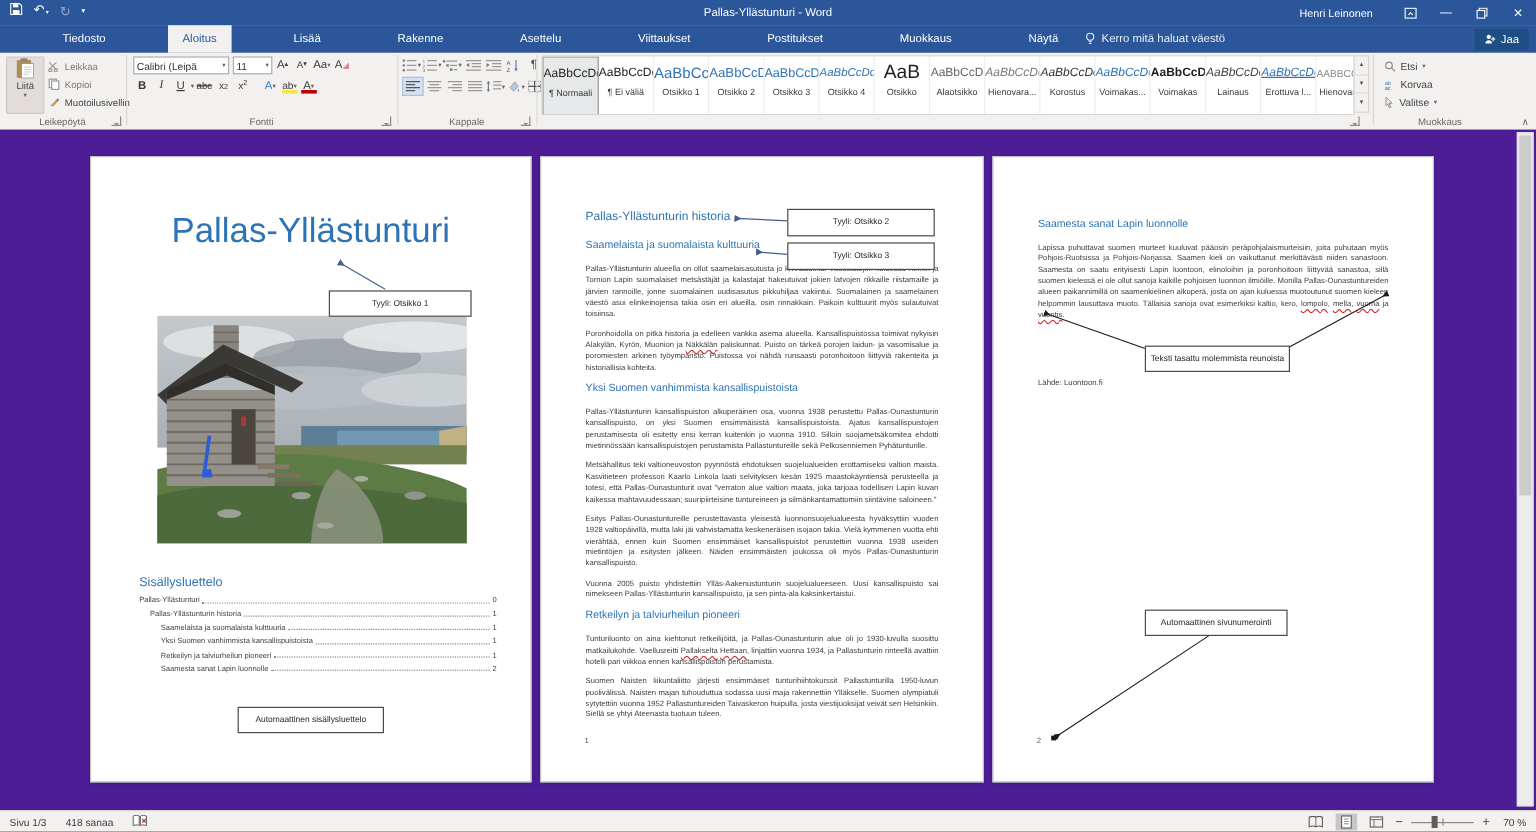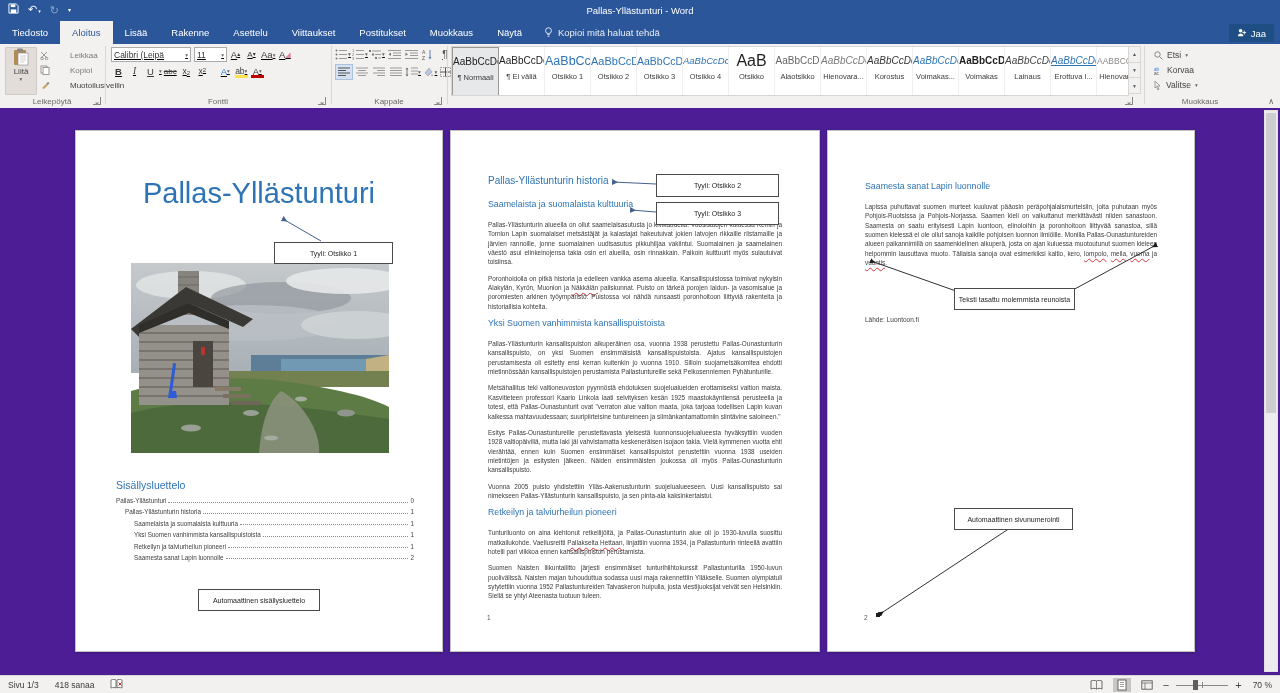--- a/index.html
+++ b/index.html
@@ -11,50 +11,50 @@
   .qicon{font-size:11px;line-height:21px;color:#fff;}
   .qicon.dim{opacity:.45;}
   .qcaret{font-size:5px;margin-left:1px;}
   #win-title{position:absolute;left:0;right:0;top:0;height:21px;text-align:center;font-size:9.5px;line-height:21px;}
   #tb-right{position:absolute;right:0;top:0;height:21px;display:flex;align-items:center;}
   #user-name{font-size:9px;margin-right:16px;}
   .winbtn{width:30px;height:21px;display:flex;align-items:center;justify-content:center;font-size:10px;}
   .winbtn svg{display:block;}
   
   #tabrow{position:absolute;left:0;top:21px;width:1280px;height:23px;background:#2b579a;display:flex;align-items:stretch;}
-  .rtab{color:#fff;font-size:9.5px;padding:0 12px;display:flex;align-items:center;}
+  .rtab{color:#fff;font-size:9.5px;padding:0 12px;display:flex;align-items:center;margin-left:40px;}
   .rtab.active{background:#f3f1f0;color:#2b579a;}
   #tellme{display:flex;align-items:center;gap:5px;color:#e8edf5;font-size:9.5px;padding:0 10px;}
   #share-btn{position:absolute;right:6px;top:24px;height:18px;background:#1e4e84;color:#fff;
              display:flex;align-items:center;gap:4px;padding:0 8px;font-size:9.5px;border-radius:1px;}
   
   #ribbon{position:absolute;left:0;top:44px;width:1280px;height:64px;background:#f3f1f0;border-bottom:1px solid #d2d0ce;}
   .rgroup{position:absolute;top:0;height:64px;}
   .rgsep{position:absolute;top:2px;height:58px;width:1px;background:#dad8d6;}
   .glabel{position:absolute;bottom:2px;left:0;right:0;text-align:center;font-size:8px;color:#68666414;color:#6a6866;}
   .launcher{position:absolute;bottom:3px;width:7px;height:7px;border-right:1px solid #8a8886;border-bottom:1px solid #8a8886;}
   .launcher:before{content:"";position:absolute;right:1px;bottom:1px;width:0;height:0;
       border-left:3px solid transparent;border-top:3px solid transparent;border-right:3px solid #8a8886;transform:rotate(45deg);}
   
   #paste-btn{position:absolute;left:5px;top:3px;width:30px;height:46px;display:flex;flex-direction:column;align-items:center;
              background:#e2ddd9;border:1px solid #cfcbc7;border-radius:1px;font-size:8px;color:#444;}
   #paste-btn .pb-label{margin-top:1px;}
-  .sbtn{display:flex;align-items:center;gap:20px;font-size:8px;color:#7c7a78;height:14px;text-align:center;}
+  .sbtn{display:flex;align-items:center;gap:4px;font-size:8px;color:#7c7a78;height:14px;text-align:center;}
   .sbtn.en{color:#444;}
   #clip-smalls{position:absolute;left:40px;top:4px;display:flex;flex-direction:column;gap:1px;}
   
   .combo{background:#fff;border:1px solid #ababab;height:13px;display:flex;align-items:center;
          font-size:8.5px;color:#333;padding:0 2px;justify-content:space-between;}
   .caret{font-size:5.5px;color:#666;}
   .fbtn{min-width:13px;height:14px;display:flex;align-items:center;justify-content:center;font-size:9.5px;color:#3b3a39;padding:0 1px;}
   .fbtn .sub{font-size:6px;margin-top:3px;}
   .fbtn .sup{font-size:6px;margin-bottom:3px;}
   .colorbar{position:relative;}
   .colorbar i{position:absolute;left:1px;right:1px;bottom:0px;height:3px;}
-  .frow{position:absolute;display:flex;align-items:center;gap:1px;text-decoration:underline;}
+  .frow{position:absolute;display:flex;align-items:center;gap:1px;}
   .pbtn{width:16px;height:14px;display:flex;align-items:center;justify-content:center;}
   .pbtn.sel{background:#d5e1f2;border:1px solid #a8c2e0;}
   
   #styles-gallery{position:absolute;left:2px;top:2px;width:676px;height:48px;background:#fff;border:1px solid #d8d6d4;
                   display:flex;overflow:hidden;}
   .stcell{width:45px;flex:0 0 45px;height:46px;padding-top:3px;text-align:center;overflow:hidden;border-right:1px solid #f0efee;}
   .stcell.sel{background:#e6e8ea;border:1px solid #9a9896;}
   .stsample{height:22px;line-height:22px;white-space:nowrap;overflow:hidden;font-size:10px;color:#222;}
   .stname{font-size:7.5px;color:#3b3a39;white-space:nowrap;overflow:hidden;}
   .st-normal,.st-nospace{font-size:10px;}
@@ -127,40 +127,57 @@
             <path d="M1 1h8l2 2v8H1z" fill="none" stroke="#fff" stroke-width="1"></path>
             <rect x="3" y="1.5" width="5" height="3" fill="#fff"></rect>
             <rect x="3" y="7" width="6" height="4" fill="#fff"></rect>
           </svg>
       </span>
       <span class="qicon">↶<span class="qcaret">▾</span></span>
       <span class="qicon dim">↻</span>
       <span class="qicon" style="font-size:6px;">▾</span>
     </div>
     <div id="win-title">Pallas-Yllästunturi  -  Word</div>
+    <div id="tb-right">
+      <span id="user-name">Henri Leinonen</span>
+      <span class="winbtn">
+        <svg width="11" height="10" viewBox="0 0 12 11">
+            <rect x="1" y="1" width="10" height="9" fill="none" stroke="#fff"></rect>
+            <path d="M4 7l2-2 2 2" fill="none" stroke="#fff"></path>
+          </svg>
+      </span>
+      <span class="winbtn">—</span>
+      <span class="winbtn">
+        <svg width="10" height="10" viewBox="0 0 11 11">
+            <rect x="1" y="3" width="7" height="7" fill="none" stroke="#fff"></rect>
+            <path d="M3 3V1h7v7h-2" fill="none" stroke="#fff"></path>
+          </svg>
+      </span>
+      <span class="winbtn" style="font-size:13px;">×</span>
+    </div>
   </div>
 
   <div id="tabrow">
     <div id="ribbon-tabs" style="display:flex;">
         <div class="rtab">Tiedosto</div>
         <div class="rtab active">Aloitus</div>
         <div class="rtab">Lisää</div>
         <div class="rtab">Rakenne</div>
         <div class="rtab">Asettelu</div>
         <div class="rtab">Viittaukset</div>
         <div class="rtab">Postitukset</div>
         <div class="rtab">Muokkaus</div>
         <div class="rtab">Näytä</div>
       </div>
     <div id="tellme">
       <svg width="9" height="11" viewBox="0 0 9 12">
           <circle cx="4.5" cy="4" r="3.2" fill="none" stroke="#e8edf5"></circle>
           <path d="M3 8h3M3.4 10h2.2" stroke="#e8edf5"></path>
         </svg>
-      <span>Kopioi mitä haluat tehdä</span>
+      <span>Kerro mitä haluat väestö</span>
     </div>
   </div>
   <div id="share-btn">
     <svg width="10" height="10" viewBox="0 0 11 11">
         <circle cx="4" cy="3" r="2" fill="#fff"></circle>
         <path d="M1 9c0-2 1.5-3 3-3s3 1 3 3z" fill="#fff"></path>
         <path d="M8 3v4M6 5h4" stroke="#fff"></path>
       </svg>
     <span>Jaa</span>
   </div>

